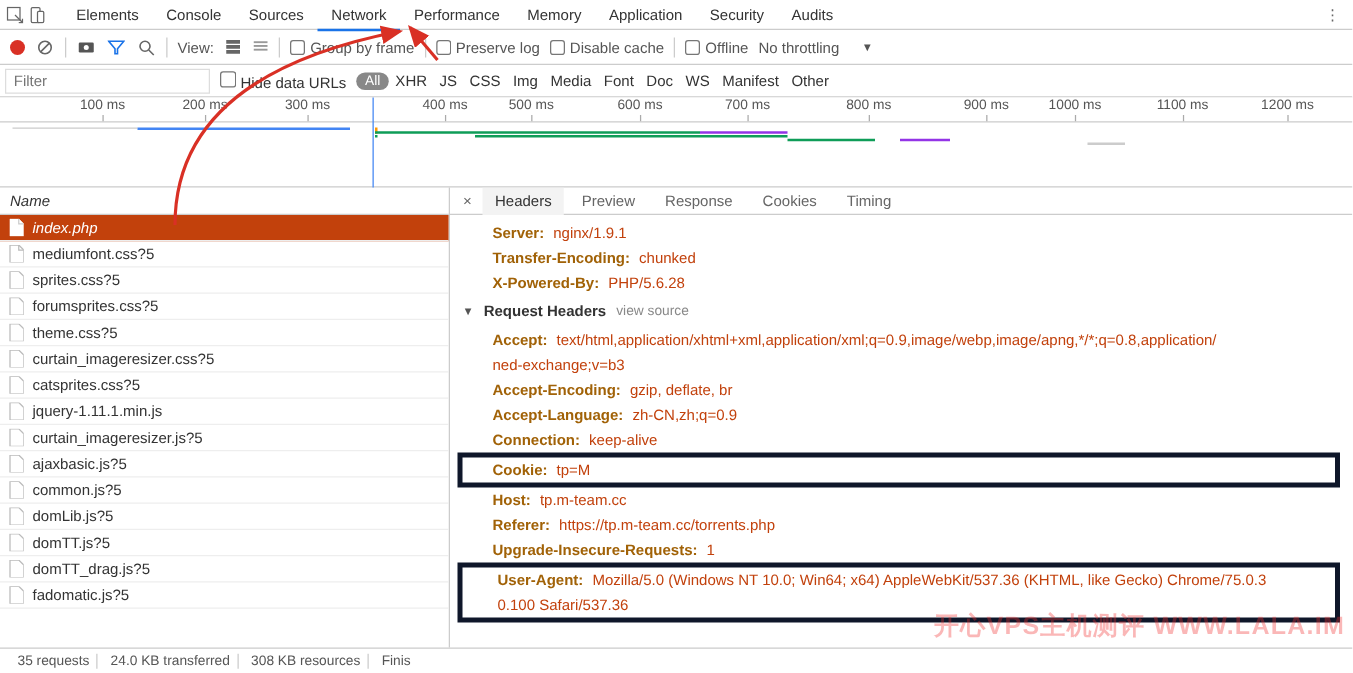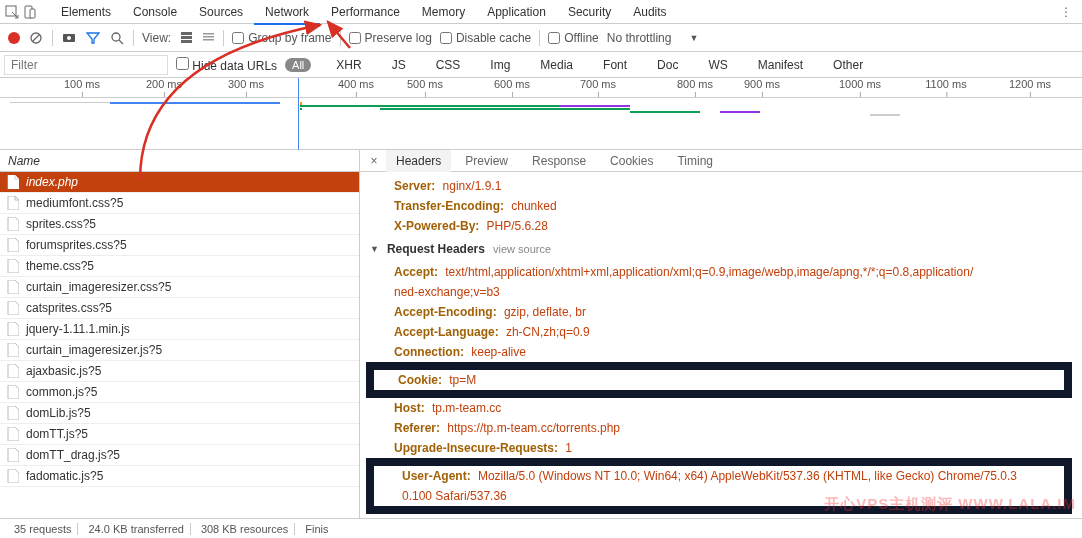--- a/index.html
+++ b/index.html
@@ -21,21 +21,21 @@
 .vline { width: 1px; height: 16px; background: #ccc; }
 .sub-toolbar label { display: flex; align-items: center; gap: 4px; }
 .sub-toolbar input[type=checkbox] { width: 12px; height: 12px; }
 .sub-toolbar .sel { padding-right: 10px; position: relative; }
 .sub-toolbar .drop { font-size: 9px; color: #555; }
 .small-ico { width: 14px; height: 14px; display: inline-flex; align-items: center; justify-content: center; }
 
 
 .filter-row { height: 26px; border-bottom: 1px solid #ccc; display: flex; align-items: center; padding: 0 4px; gap: 8px; }
 .filter-row input[type=text] { width: 164px; height: 20px; border: 1px solid #ddd; padding: 0 6px; font-size: 12px; color: #888; }
-.filter-row .types { display: flex; align-items: center; gap: 20px; }
+.filter-row .types { display: flex; align-items: center; gap: 0; }
 .filter-row .types span { padding: 1px 5px; cursor: pointer; }
 .filter-row .types span.pill-all { background: #888; color: #fff; border-radius: 8px; padding: 1px 7px; font-size: 11px; }
 
 
 .timeline { height: 72px; border-bottom: 1px solid #ccc; position: relative; background: #fff; }
 .timeline .ruler { height: 20px; border-bottom: 1px solid #ccc; position: relative; }
 .timeline .tick { position: absolute; top: 0; font-size: 11px; color: #555; transform: translateX(-50%); }
 .timeline .tick::before { content: ""; position: absolute; top: 14px; left: 50%; width: 1px; height: 5px; background: #aaa; }
 .timeline .bars { height: 52px; position: relative; }
 .timeline .bar { position: absolute; height: 2px; }
@@ -58,29 +58,29 @@
 .right-tabs .rtab { padding: 0 10px; height: 22px; display: flex; align-items: center; color: #666; cursor: pointer; }
 .right-tabs .rtab.active { color: #333; background: #f3f3f3; }
 .right-tabs .close { width: 16px; text-align: center; color: #666; cursor: pointer; }
 .details { flex: 1; overflow: auto; padding: 4px 10px; font-size: 12px; }
 .details .line { padding: 3px 0 3px 24px; display: block; font-family: Consolas, Menlo, monospace; }
 .details .line .k { color: #a16207; font-weight: 700; }
 .details .line .v { color: #c2410c; }
 .details .section-head { padding: 6px 0; font-weight: 600; color: #333; display: flex; align-items: center; gap: 8px; }
 .details .section-head .tri { font-size: 9px; color: #555; }
 .details .view-src { color: #888; font-weight: 400; font-size: 11px; }
-.redbox { border: 8px solid #0f172a; margin-left: -4px; padding-left: 4px; }
+.redbox { border: 4px solid #0f172a; margin-left: -4px; padding-left: 4px; }
 
 
 .status { height: 20px; border-top: 1px solid #ccc; display: flex; align-items: center; padding: 0 8px; gap: 4px; font-size: 11px; color: #555; }
 .status .sitem { padding: 0 6px; border-right: 1px solid #ccc; }
 
 
 .arrow { position: absolute; pointer-events: none; z-index: 100; }
-.watermark { position: absolute; right: 6px; bottom: 24px; font-size: 15px; font-weight: 700; color: rgba(240,50,50,0.35); letter-spacing: 1px; font-family: "Microsoft YaHei", sans-serif; pointer-events: none; }
+.watermark { position: absolute; right: 6px; bottom: 24px; font-size: 20px; font-weight: 700; color: rgba(240,50,50,0.35); letter-spacing: 1px; font-family: "Microsoft YaHei", sans-serif; pointer-events: none; }
 </style>
 </head>
 <body>
 
 <div class="top-tabs">
   <div class="toolspace">
     <span class="ico">
         <svg width="14" height="14" viewBox="0 0 14 14">
           <rect x="1" y="1" width="10" height="10" fill="none" stroke="#666" stroke-width="1"></rect>
           <path d="M7 7 L13 13 M10 13 L13 13 L13 10" stroke="#666" fill="none"></path>
@@ -191,21 +191,21 @@
 <div class="timeline">
   <div class="ruler">
     <span class="tick" style="left:82px">100 ms</span>
     <span class="tick" style="left:164px">200 ms</span>
     <span class="tick" style="left:246px">300 ms</span>
     <span class="tick" style="left:356px">400 ms</span>
     <span class="tick" style="left:425px">500 ms</span>
     <span class="tick" style="left:512px">600 ms</span>
     <span class="tick" style="left:598px">700 ms</span>
     <span class="tick" style="left:695px">800 ms</span>
-    <span class="tick" style="left:762px">900 ms</span>
+    <span class="tick" style="left:789px">900 ms</span>
     <span class="tick" style="left:860px">1000 ms</span>
     <span class="tick" style="left:946px">1100 ms</span>
     <span class="tick" style="left:1030px">1200 ms</span>
   </div>
   <div class="bars">
     <div class="bar" style="top:4px;left:10px;width:100px;background:#ccc;height:1px"></div>
     <div class="bar" style="top:4px;left:110px;width:170px;background:#4285f4"></div>
     <div class="bar" style="top:4px;left:300px;width:2px;background:#ff9800;height:5px"></div>
     <div class="bar" style="top:7px;left:300px;width:260px;background:#0f9d58"></div>
     <div class="bar" style="top:7px;left:560px;width:70px;background:#9334e6"></div>

